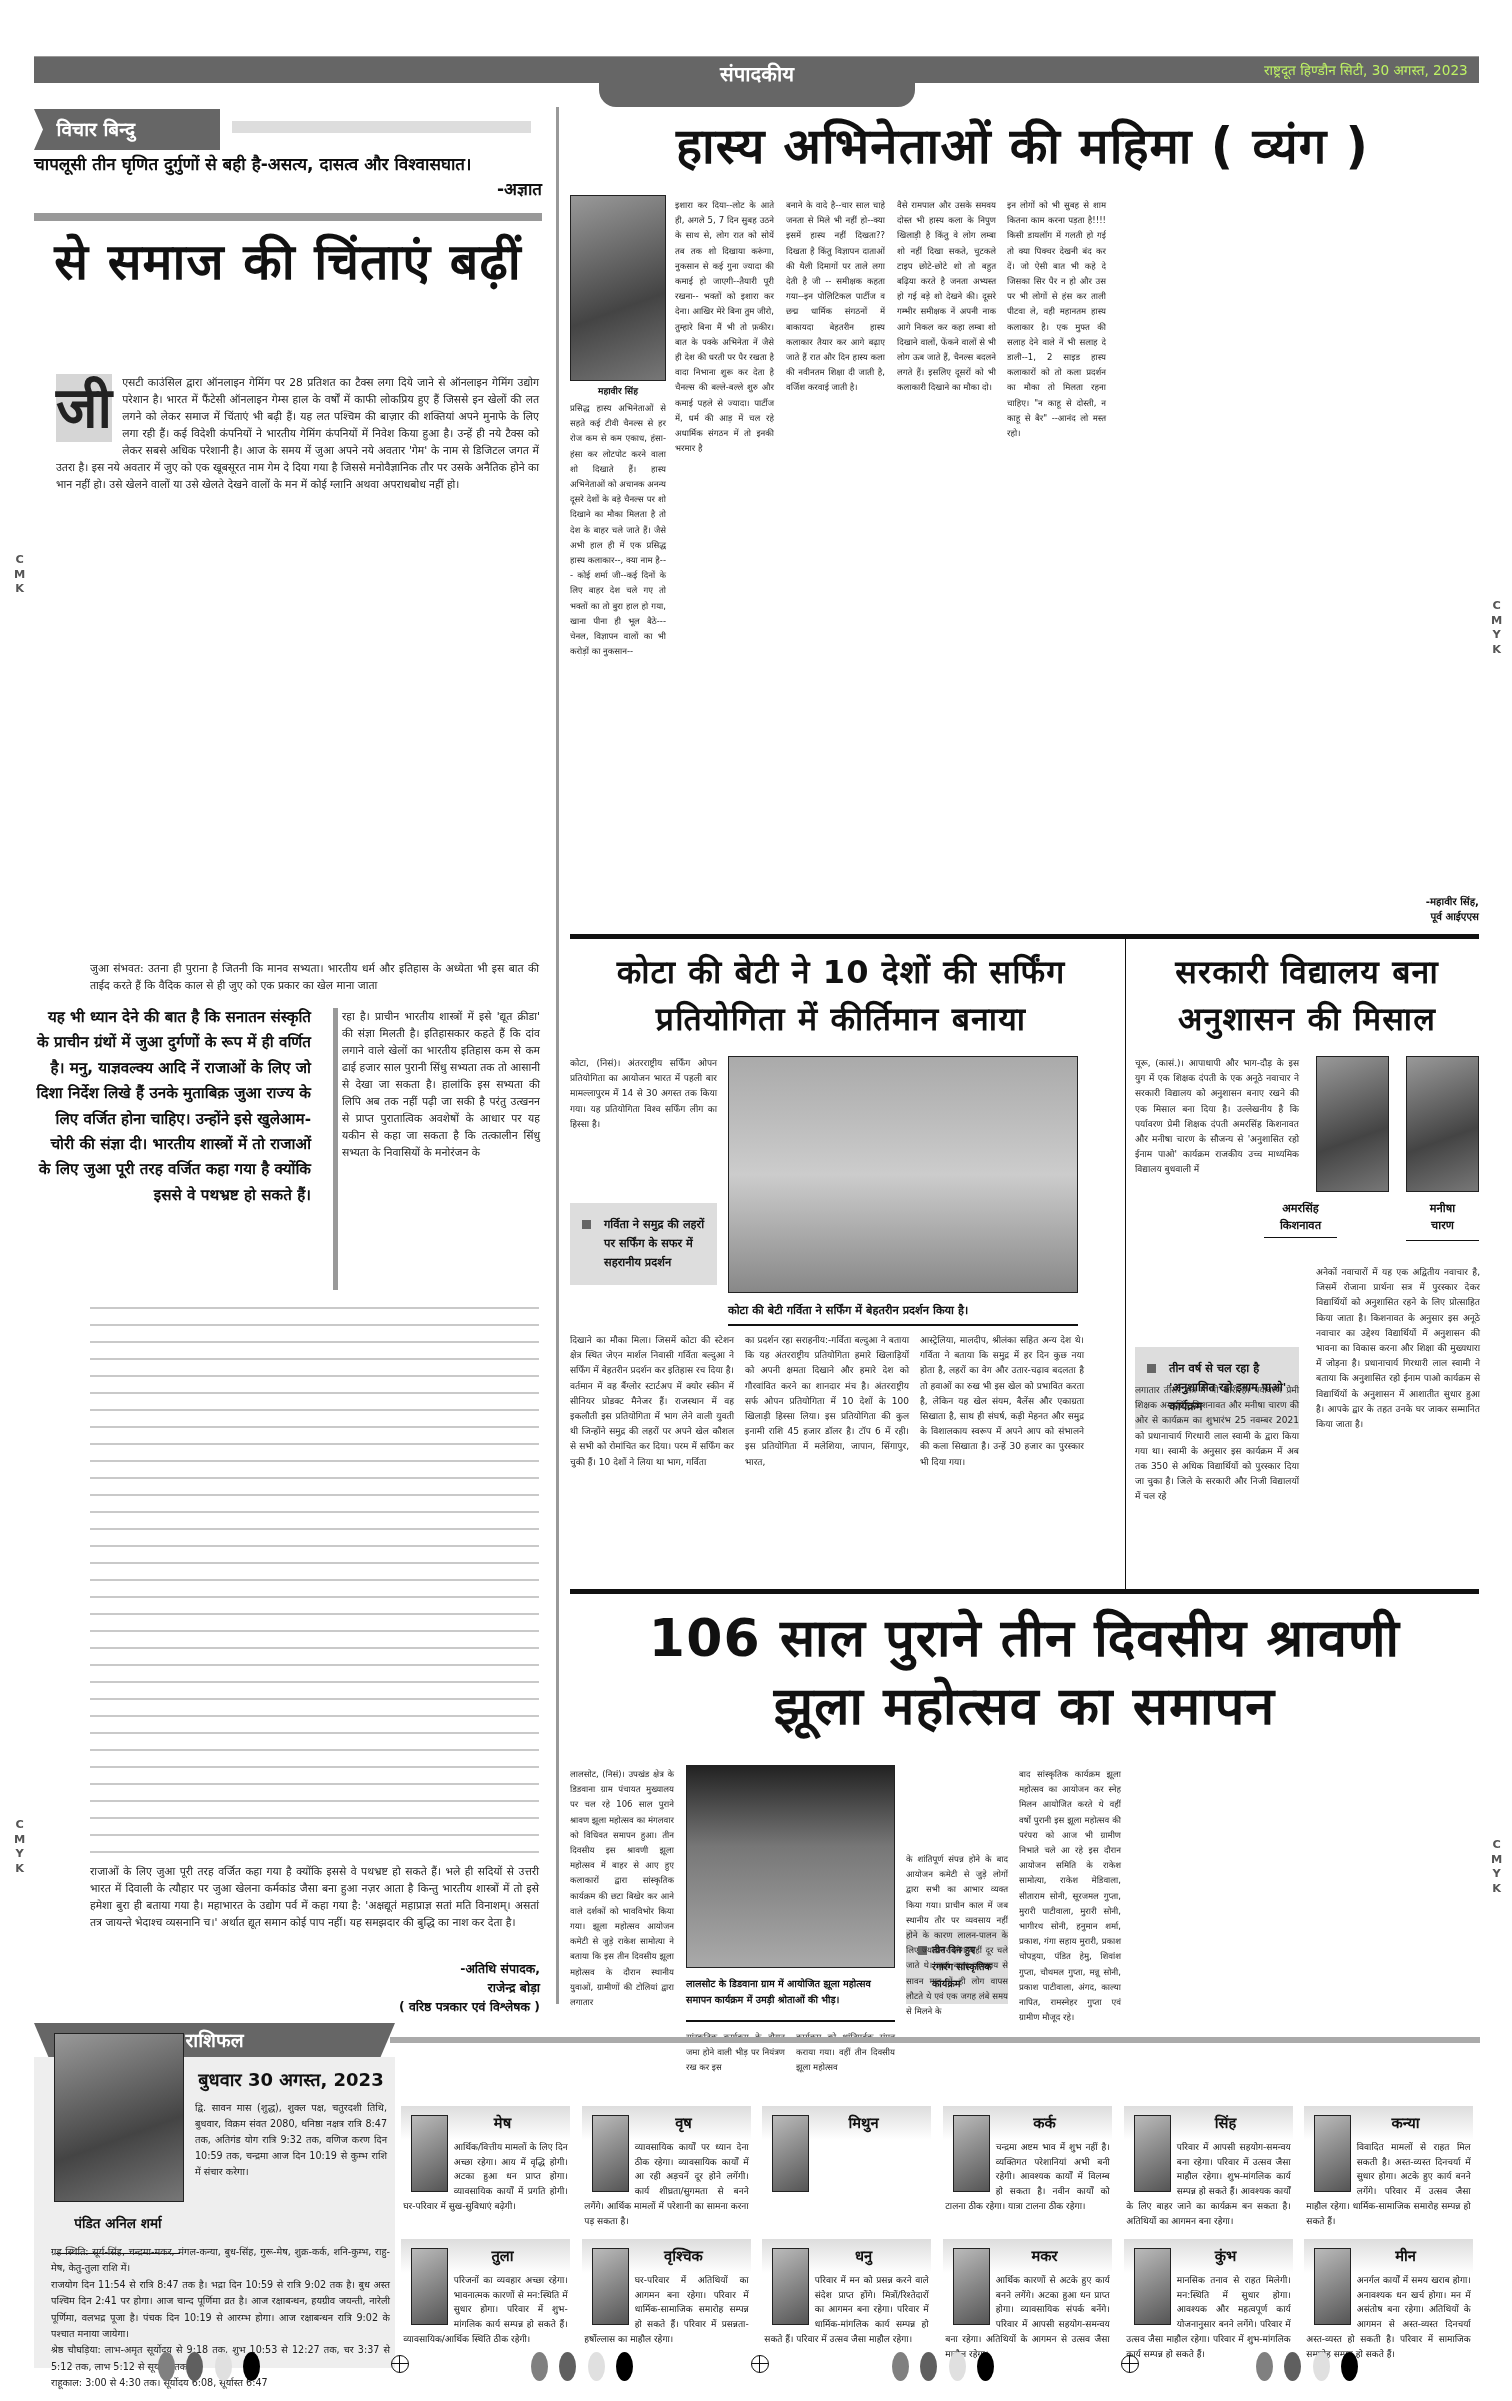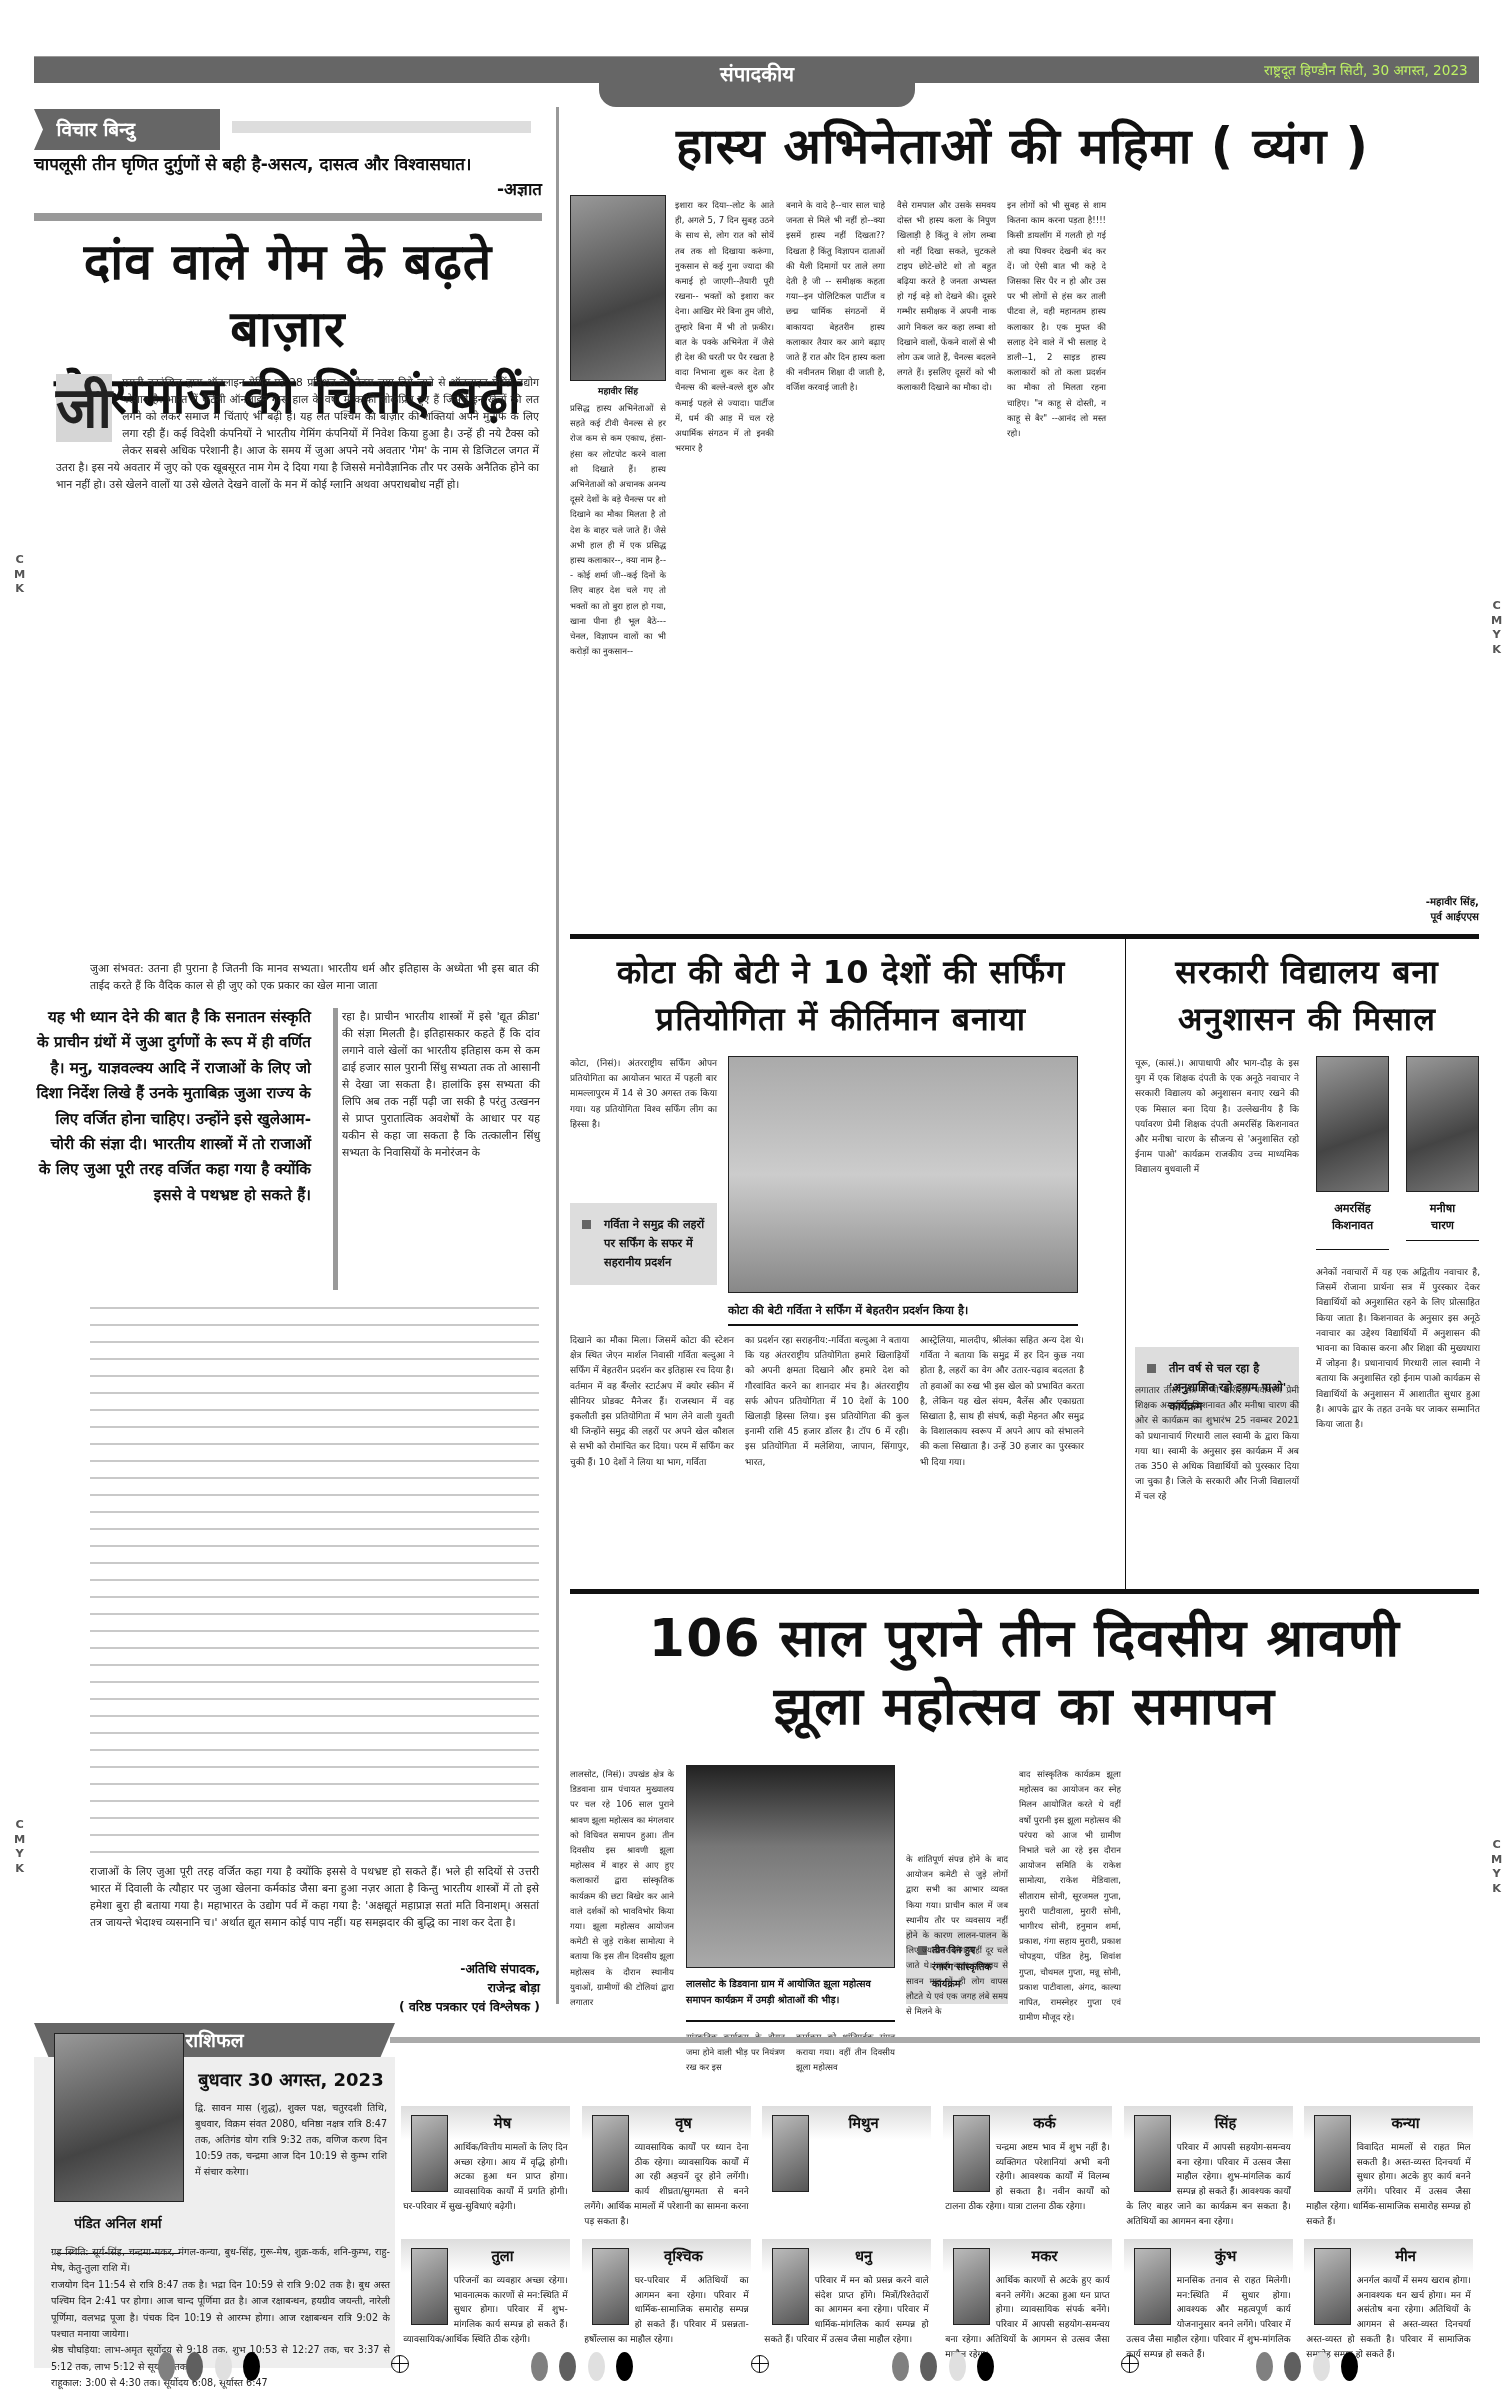--- a/index.html
+++ b/index.html
@@ -44,21 +44,20 @@
 
 <div class="abs vichar">विचार बिन्दु</div>
 <div class="abs vichar-rule"></div>
 <div class="abs quote">
   <div>चापलूसी तीन घृणित दुर्गुणों से बही है-असत्य, दासत्व और विश्वासघात।</div>
   <div class="by">-अज्ञात</div>
 </div>
 <div class="abs greyrule" style="left:34px;top:213px;width:508px"></div>
 
 <div class="abs h1" style="left:34px;top:229px;width:508px;font-size:50px;line-height:67px">
-  <div>दांव वाले गेम के बढ़ते बाज़ार</div>
   <div>से समाज की चिंताएं बढ़ीं</div>
 </div>
 <div class="abs body" style="left:56px;top:374px;width:483px;font-size:10.7px;line-height:17px">
   <div class="dropcap">जी</div>
   <p>एसटी काउंसिल द्वारा ऑनलाइन गेमिंग पर 28 प्रतिशत का टैक्स लगा दिये जाने से ऑनलाइन गेमिंग उद्योग परेशान है। भारत में फैंटेसी ऑनलाइन गेम्स हाल के वर्षों में काफी लोकप्रिय हुए हैं जिससे इन खेलों की लत लगने को लेकर समाज में चिंताएं भी बढ़ी हैं। यह लत पश्चिम की बाज़ार की शक्तियां अपने मुनाफे के लिए लगा रही हैं। कई विदेशी कंपनियों ने भारतीय गेमिंग कंपनियों में निवेश किया हुआ है। उन्हें ही नये टैक्स को लेकर सबसे अधिक परेशानी है। आज के समय में जुआ अपने नये अवतार 'गेम' के नाम से डिजिटल जगत में उतरा है। इस नये अवतार में जुए को एक खूबसूरत नाम गेम दे दिया गया है जिससे मनोवैज्ञानिक तौर पर उसके अनैतिक होने का भान नहीं हो। उसे खेलने वालों या उसे खेलते देखने वालों के मन में कोई ग्लानि अथवा अपराधबोध नहीं हो।</p>
 </div>
 <div class="abs body" style="left:90px;top:960px;width:449px;font-size:10.7px;line-height:17px">जुआ संभवत: उतना ही पुराना है जितनी कि मानव सभ्यता। भारतीय धर्म और इतिहास के अध्येता भी इस बात की ताईद करते हैं कि वैदिक काल से ही जुए को एक प्रकार का खेल माना जाता</div>
 <div class="abs pull" style="left:34px;top:1005px;width:277px">यह भी ध्यान देने की बात है कि सनातन संस्कृति के प्राचीन ग्रंथों में जुआ दुर्गणों के रूप में ही वर्णित है। मनु, याज्ञवल्क्य आदि नें राजाओं के लिए जो दिशा निर्देश लिखे हैं उनके मुताबिक़ जुआ राज्य के लिए वर्जित होना चाहिए। उन्होंने इसे खुलेआम-चोरी की संज्ञा दी। भारतीय शास्त्रों में तो राजाओं के लिए जुआ पूरी तरह वर्जित कहा गया है क्योंकि इससे वे पथभ्रष्ट हो सकते हैं।</div>
 <div class="abs vdiv" style="left:333px;top:1008px;height:282px;background:#999;width:4.5px"></div>
 <div class="abs body" style="left:342px;top:1008px;width:198px;font-size:10.7px;line-height:17px">रहा है। प्राचीन भारतीय शास्त्रों में इसे 'द्यूत क्रीडा' की संज्ञा मिलती है। इतिहासकार कहते हैं कि दांव लगाने वाले खेलों का भारतीय इतिहास कम से कम ढाई हजार साल पुरानी सिंधु सभ्यता तक तो आसानी से देखा जा सकता है। हालांकि इस सभ्यता की लिपि अब तक नहीं पढ़ी जा सकी है परंतु उत्खनन से प्राप्त पुरातात्विक अवशेषों के आधार पर यह यकीन से कहा जा सकता है कि तत्कालीन सिंधु सभ्यता के निवासियों के मनोरंजन के</div>
@@ -94,21 +93,21 @@
 <div class="abs" style="left:728px;top:1324px;width:350px;height:1.7px;background:#111"></div>
 <div class="abs body" style="left:570px;top:1333px;width:164px;font-size:9px;line-height:15.2px">दिखाने का मौका मिला। जिसमें कोटा की स्टेशन क्षेत्र स्थित जेएन मार्शल निवासी गर्विता बल्दुआ ने सर्फिंग में बेहतरीन प्रदर्शन कर इतिहास रच दिया है। वर्तमान में वह बैंग्लोर स्टार्टअप में क्योर स्कीन में सीनियर प्रोडक्ट मैनेजर हैं। राजस्थान में वह इकलौती इस प्रतियोगिता में भाग लेने वाली युवती थी जिन्होंने समुद्र की लहरों पर अपने खेल कौशल से सभी को रोमांचित कर दिया। परम में सर्फिंग कर चुकी हैं। 10 देशों ने लिया था भाग, गर्विता</div>
 <div class="abs body" style="left:745px;top:1333px;width:164px;font-size:9px;line-height:15.2px">का प्रदर्शन रहा सराहनीय:-गर्विता बल्दुआ ने बताया कि यह अंतरराष्ट्रीय प्रतियोगिता हमारे खिलाड़ियों को अपनी क्षमता दिखाने और हमारे देश को गौरवांवित करने का शानदार मंच है। अंतरराष्ट्रीय सर्फ ओपन प्रतियोगिता में 10 देशों के 100 खिलाड़ी हिस्सा लिया। इस प्रतियोगिता की कुल इनामी राशि 45 हजार डॉलर है। टॉप 6 में रही। इस प्रतियोगिता में मलेशिया, जापान, सिंगापुर, भारत,</div>
 <div class="abs body" style="left:920px;top:1333px;width:164px;font-size:9px;line-height:15.2px">आस्ट्रेलिया, मालदीप, श्रीलंका सहित अन्य देश थे। गर्विता ने बताया कि समुद्र में हर दिन कुछ नया होता है, लहरों का वेग और उतार-चढ़ाव बदलता है तो हवाओं का रुख भी इस खेल को प्रभावित करता है, लेकिन यह खेल संयम, बैलेंस और एकाग्रता सिखाता है, साथ ही संघर्ष, कड़ी मेहनत और समुद्र के विशालकाय स्वरूप में अपने आप को संभालने की कला सिखाता है। उन्हें 30 हजार का पुरस्कार भी दिया गया।</div>
 <div class="abs vdiv" style="left:1125px;top:937px;height:655px;width:1.1px;background:#111"></div>
 
 <div class="abs h1" style="left:1135px;top:949px;width:344px;font-size:32px;line-height:47px">सरकारी विद्यालय बना अनुशासन की मिसाल</div>
 <div class="abs body" style="left:1135px;top:1056px;width:164px;font-size:9px;line-height:15.2px">चूरू, (कासं.)। आपाधापी और भाग-दौड़ के इस युग में एक शिक्षक दंपती के एक अनूठे नवाचार ने सरकारी विद्यालय को अनुशासन बनाए रखने की एक मिसाल बना दिया है। उल्लेखनीय है कि पर्यावरण प्रेमी शिक्षक दंपती अमरसिंह किशनावत और मनीषा चारण के सौजन्य से 'अनुशासित रहो ईनाम पाओ' कार्यक्रम राजकीय उच्च माध्यमिक विद्यालय बुधवाली में</div>
 <div class="abs photo" style="left:1316px;top:1056px;width:73px;height:136px"></div>
 <div class="abs photo" style="left:1406px;top:1056px;width:73px;height:136px"></div>
-<div class="abs caption" style="left:1316px;top:1200px;width:73px;border-bottom:1.1px solid #111;padding-bottom:15px">
+<div class="abs caption" style="left:1264px;top:1200px;width:73px;border-bottom:1.1px solid #111;padding-bottom:3px">
   <div>अमरसिंह</div>
   <div>किशनावत</div>
 </div>
 <div class="abs caption" style="left:1406px;top:1200px;width:73px;border-bottom:1.1px solid #111;padding-bottom:5.6px">
   <div>मनीषा</div>
   <div>चारण</div>
 </div>
 <div class="abs sidebox" style="left:1135px;top:1265px;width:164px;font-size:11.3px;line-height:19px">तीन वर्ष से चल रहा है 'अनुशासित रहो इनाम पाओ' कार्यक्रम</div>
 <div class="abs body" style="left:1135px;top:1383px;width:164px;font-size:9px;line-height:15.2px">लगातार तीसरे सत्र में भी जारी है। पर्यावरण प्रेमी शिक्षक अमरसिंह किशनावत और मनीषा चारण की ओर से कार्यक्रम का शुभारंभ 25 नवम्बर 2021 को प्रधानाचार्य गिरधारी लाल स्वामी के द्वारा किया गया था। स्वामी के अनुसार इस कार्यक्रम में अब तक 350 से अधिक विद्यार्थियों को पुरस्कार दिया जा चुका है। जिले के सरकारी और निजी विद्यालयों में चल रहे</div>
 <div class="abs body" style="left:1316px;top:1265px;width:164px;font-size:9px;line-height:15.2px">अनेकों नवाचारों में यह एक अद्वितीय नवाचार है, जिसमें रोजाना प्रार्थना सत्र में पुरस्कार देकर विद्यार्थियों को अनुशासित रहने के लिए प्रोत्साहित किया जाता है। किशनावत के अनुसार इस अनूठे नवाचार का उद्देश्य विद्यार्थियों में अनुशासन की भावना का विकास करना और शिक्षा की मुख्यधारा में जोड़ना है। प्रधानाचार्य गिरधारी लाल स्वामी ने बताया कि अनुशासित रहो ईनाम पाओ कार्यक्रम से विद्यार्थियों के अनुशासन में आशातीत सुधार हुआ है। आपके द्वार के तहत उनके घर जाकर सम्मानित किया जाता है।</div>

